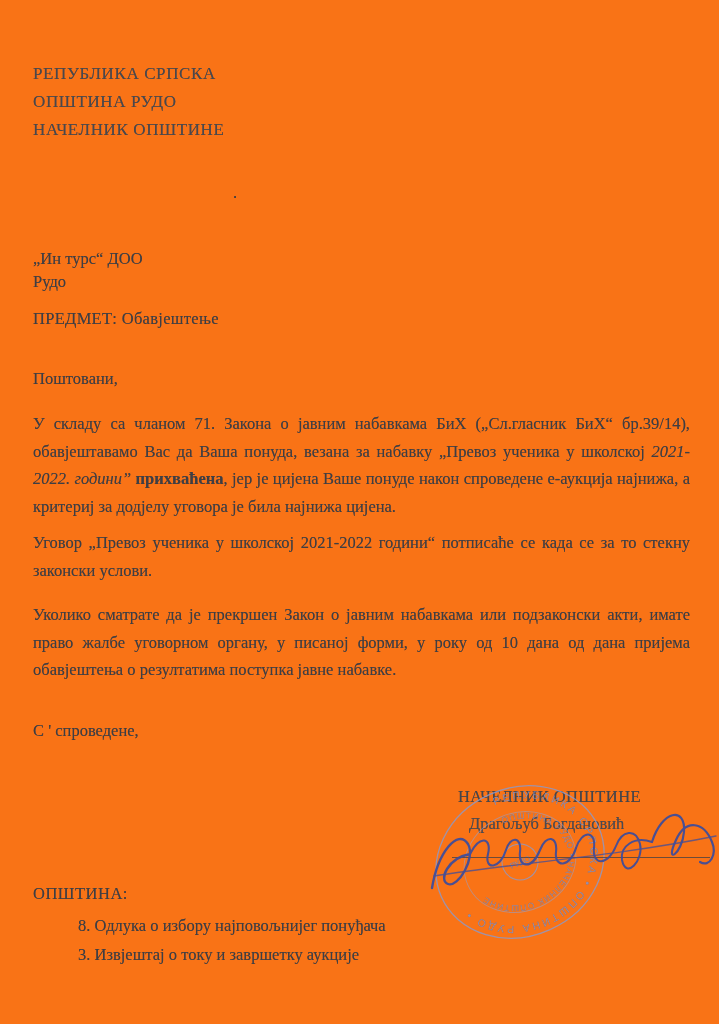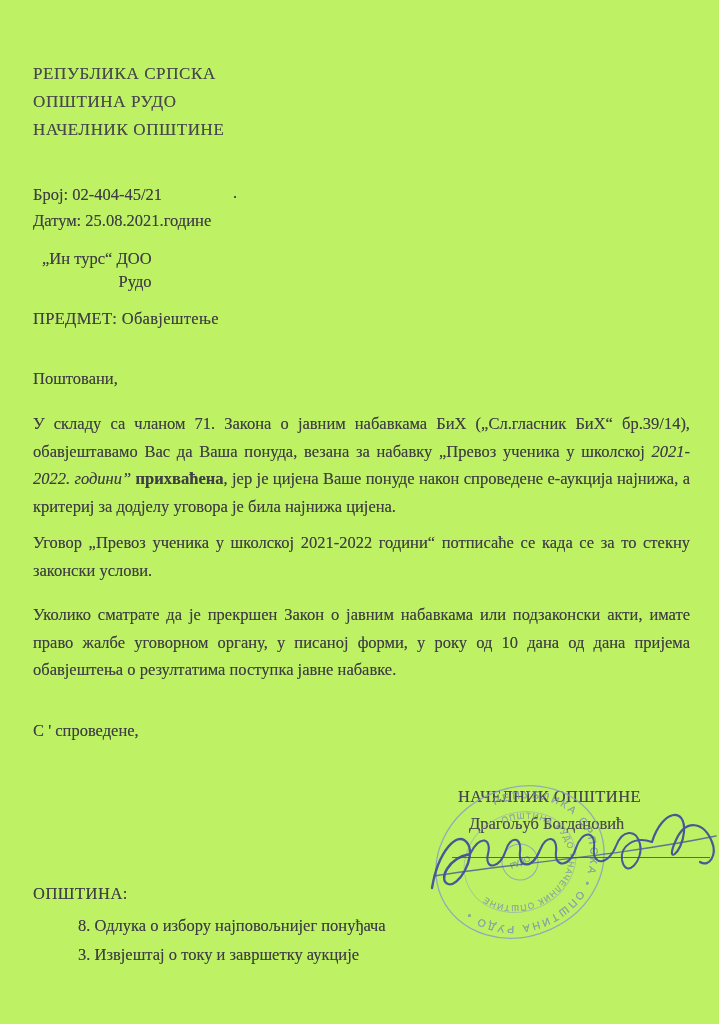--- a/index.html
+++ b/index.html
@@ -1,27 +1,27 @@
 <!DOCTYPE html>
 <html><head>
 <meta charset="utf-8">
 <style>
   * { margin:0; padding:0; box-sizing:border-box; }
   html,body { width:719px; height:1024px; }
   body { font-family:"Liberation Serif","DejaVu Serif",serif; background:#e9e9e9; }
   .page {
     position:relative; width:719px; height:1024px;
-    background:#bef264; overflow:hidden; color:#3e3e44;
+    background:#f97316; overflow:hidden; color:#3e3e44;
     text-shadow:0 0 0.6px rgba(62,62,68,0.55);
   }
   .abs { position:absolute; }
   .letterhead { left:33px; top:60px; font-size:17px; line-height:28px; letter-spacing:0.6px; color:#48484e; }
   .ref { left:33px; top:182px; font-size:16.5px; line-height:26px; }
   .stray { left:233px; top:183px; font-size:16.5px; }
-  .recipient { left:42px; top:247px; font-size:16.5px; line-height:23px;text-align:right; }
+  .recipient { left:33px; top:247px; font-size:16.5px; line-height:23px; }
   .subject { left:33px; top:309px; font-size:16.5px; letter-spacing:0.3px; }
   .salutation { left:33px; top:369px; font-size:16.5px; }
   .para { left:33px; width:657px; font-size:16.5px; line-height:27.5px; text-align:justify; }
   .para-1 { top:410px; }
   .para-2 { top:529px; }
   .para-3 { top:601px; }
   .closing { left:33px; top:721px; font-size:16.5px; }
   .sig-title { left:458px; top:787px; font-size:16.5px; letter-spacing:0.4px; color:#45454b; }
   .sig-name { left:469px; top:814px; font-size:16.5px; color:#4a4a52; }
   .sig-underline { left:452px; top:857px; width:258px; height:0; border-top:1.4px solid rgba(62,62,70,0.75); }
@@ -37,24 +37,20 @@
 <body>
 
 <div class="page">
 
   <div class="abs letterhead">
     <div>РЕПУБЛИКА СРПСКА</div>
     <div>ОПШТИНА РУДО</div>
     <div>НАЧЕЛНИК ОПШТИНЕ</div>
   </div>
 
-  <div class="abs ref">
-    <div>Број: 02-404-45/21</div>
-    <div>Датум: 25.08.2021.године</div>
-  </div>
   <div class="abs stray">.</div>
 
   <div class="abs recipient">
     <div>„Ин турс“ ДОО</div>
     <div>Рудо</div>
   </div>
 
   <div class="abs subject">ПРЕДМЕТ: Обавјештење</div>
 
   <div class="abs salutation">Поштовани,</div>

